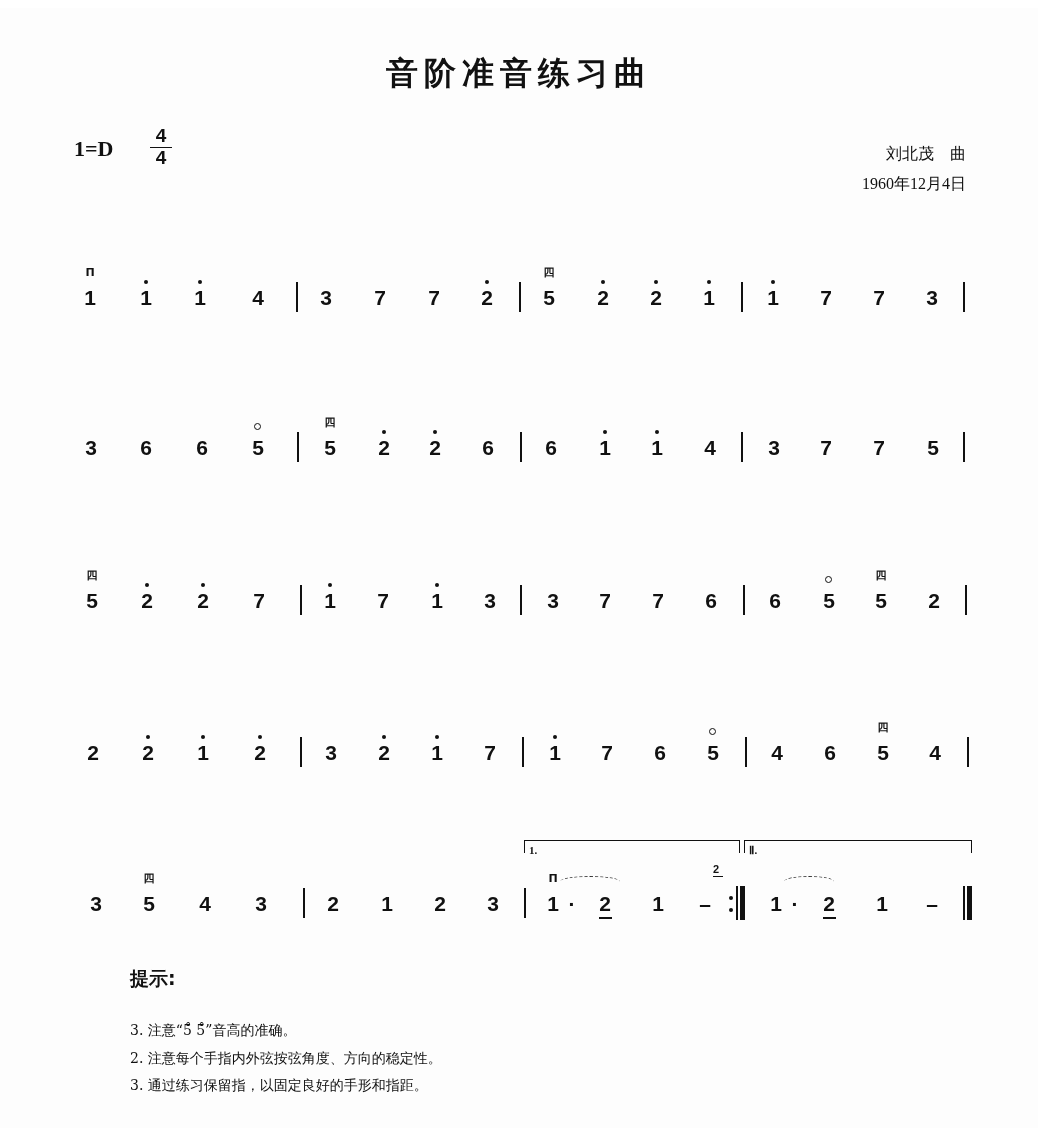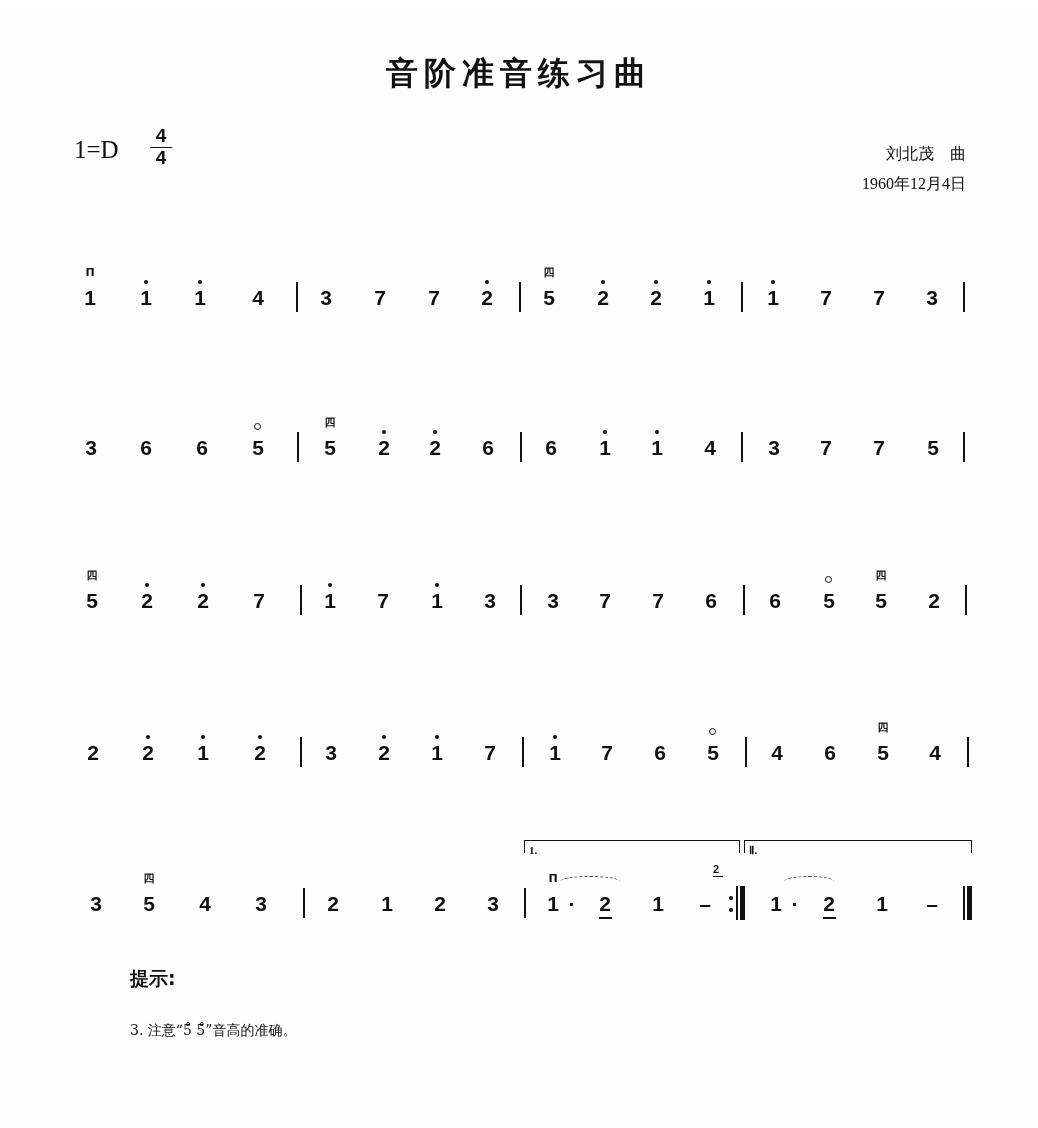--- a/index.html
+++ b/index.html
@@ -1,19 +1,19 @@
 <!DOCTYPE html>
 <html><head>
 <meta charset="utf-8">
 <style>
   html, body { margin:0; padding:0; }
   body { width:1038px; height:1128px; background:#ffffff; position:relative; overflow:hidden; font-family:"Liberation Sans", sans-serif; color:#111; }
   .page { position:absolute; left:0; top:8px; width:1038px; height:1128px; background:#fdfdfd; }
   .title { position:absolute; left:0; width:1038px; top:44px; text-align:center; font-family:"DejaVu Serif", serif; font-weight:bold; font-size:32px; letter-spacing:6px; color:#111; }
-  .key { position:absolute; left:74px; top:128px; font-family:"Liberation Serif", serif; font-size:25px; font-weight:normal;text-align:center; }
+  .key { position:absolute; left:74px; top:128px; font-family:"Liberation Serif", serif; font-size:22px; font-weight:bold;text-align:center; }
   .timesig { position:absolute; left:150px; top:118px; width:22px; text-align:center; font-family:"Liberation Sans", sans-serif; font-weight:bold; font-size:19px; line-height:20px; }
   .timesig .num { display:block; border-bottom:1.5px solid #111; padding-bottom:1px; }
   .timesig .den { display:block; }
   .composer { position:absolute; right:72px; top:136px; font-size:16px; font-family:"DejaVu Sans", sans-serif; }
   .date { position:absolute; right:72px; top:166px; font-size:16px; font-family:"Liberation Serif", serif; }
   .row { position:absolute; left:0; width:1038px; height:80px; }
   .note { position:absolute; width:28px; margin-left:-14px; text-align:center; font-weight:bold; font-size:21px; line-height:24px; top:36px; }
   .note .hi { position:absolute; left:12px; top:-6px; width:4px; height:4px; border-radius:50%; background:#111; }
   .note .harm { position:absolute; left:10px; top:-13px; width:5px; height:5px; border:1.5px solid #111; border-radius:50%; }
   .note .mark { position:absolute; left:0; width:28px; top:-19px; font-size:11px; font-family:"DejaVu Sans", sans-serif; text-align:center; line-height:12px; }
@@ -165,13 +165,15 @@
         <div class="rdot" style="left: 729px; top: 52px;"></div>
         <div class="thin" style="left: 736px;"></div>
         <div class="thick" style="left: 740px;"></div>
         <div class="thin" style="left: 963px;"></div>
         <div class="thick" style="left: 967px;"></div>
       </div>
     </div>
 
   <div class="tips-title">提示:</div>
   <div class="tip" style="top:1014px">3. 注意“5̊ 5̊”音高的准确。</div>
+  <div class="tip" style="top:1042px">2. 注意每个手指内外弦按弦角度、方向的稳定性。</div>
+  <div class="tip" style="top:1069px">3. 通过练习保留指，以固定良好的手形和指距。</div>
 </div>
 
 </body></html>

